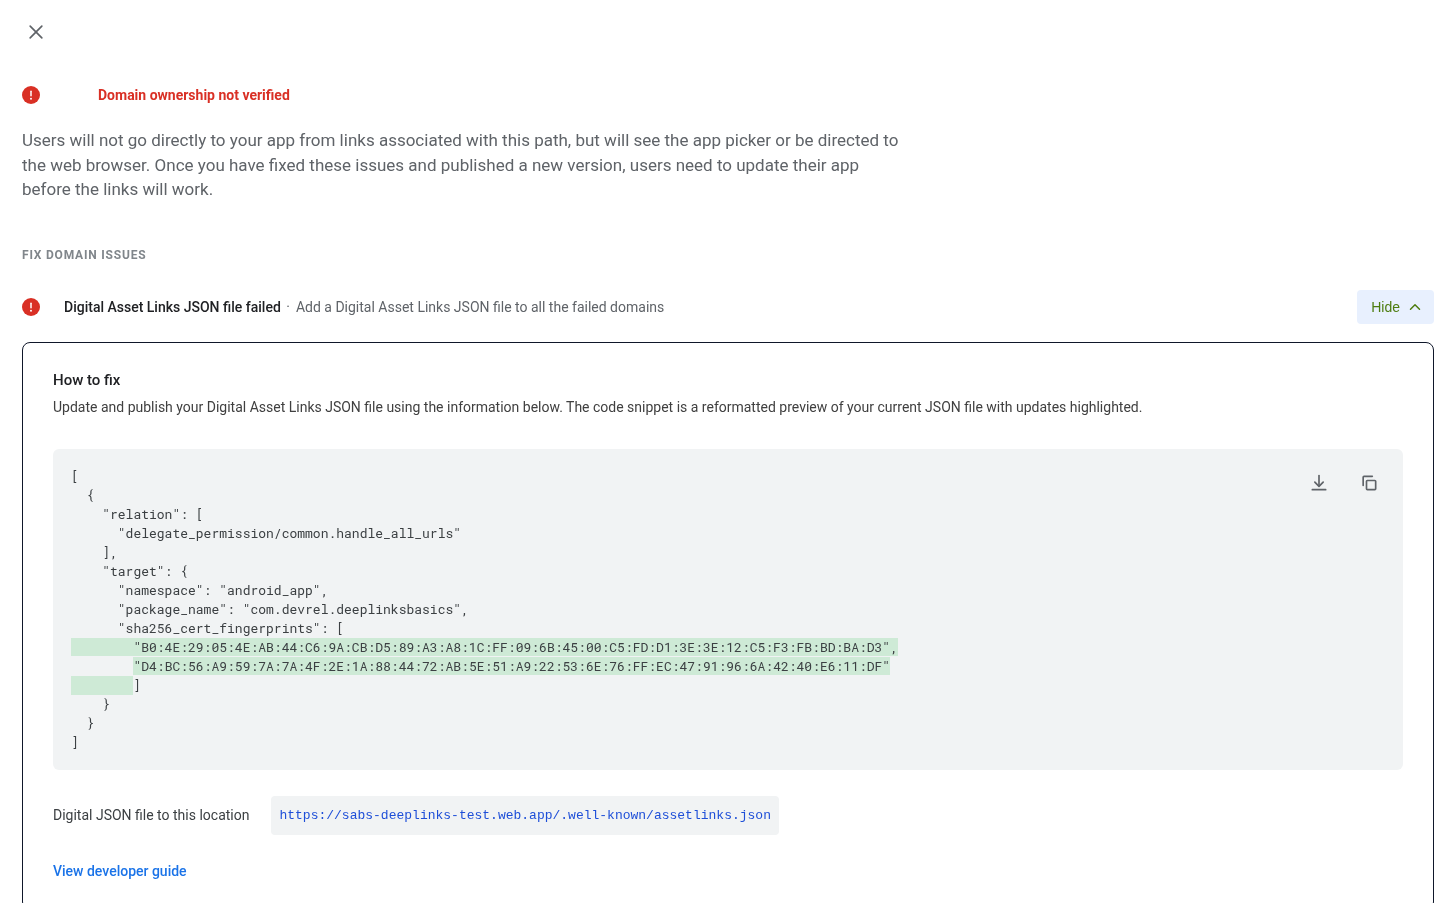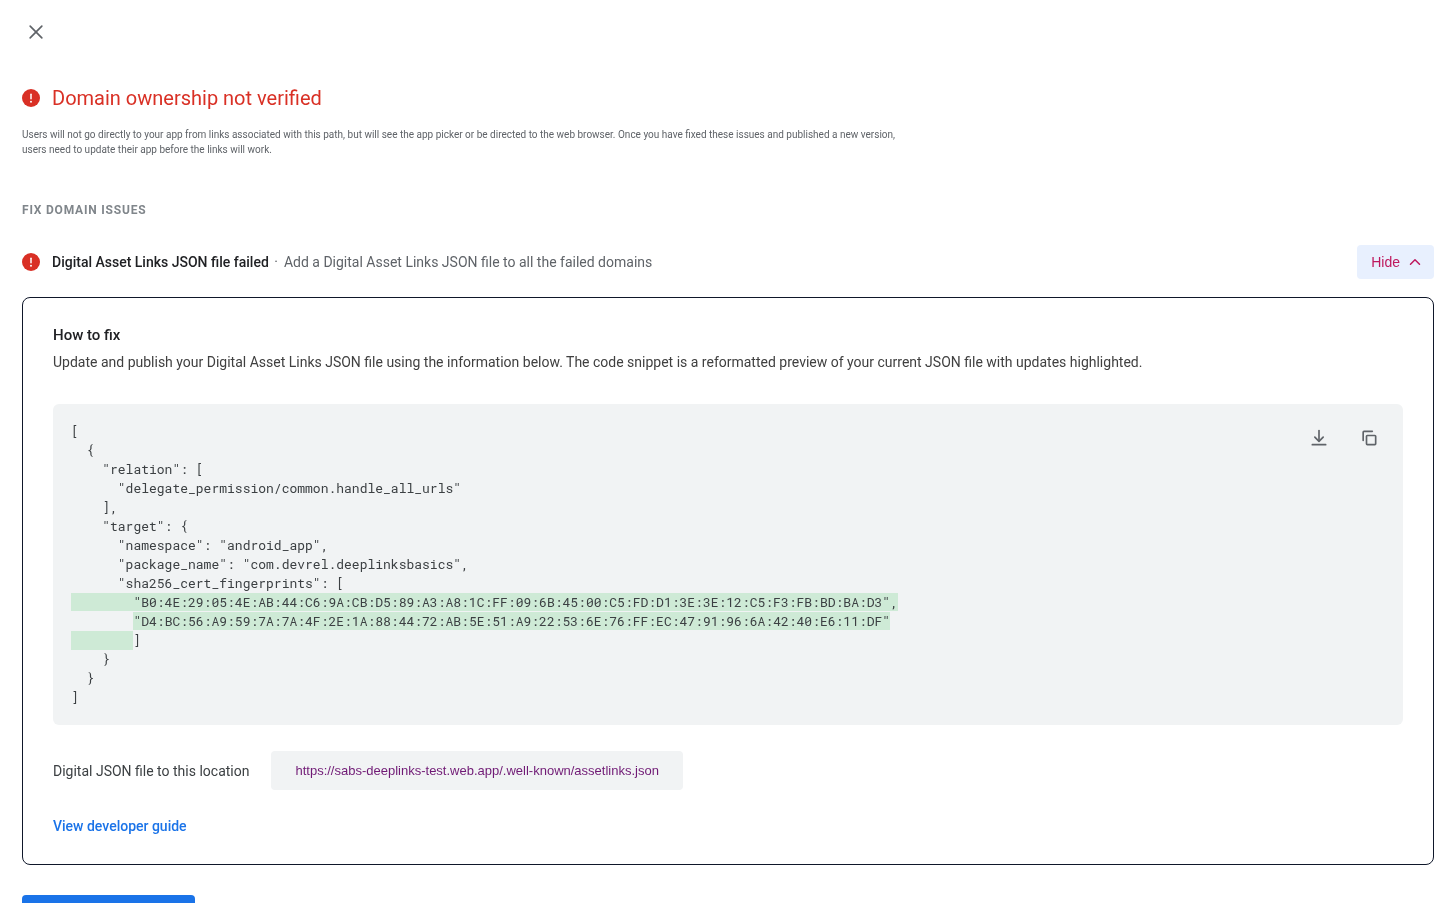--- a/index.html
+++ b/index.html
@@ -51,28 +51,29 @@
       align-items: center;
       justify-content: center;
       flex-shrink: 0;
     }
     .error-icon svg {
       width: 18px;
       height: 18px;
       display: block;
     }
     .alert-title {
-      font-size: 20px;
-      font-weight: 400;
+      font-size: 14px;
+      font-weight: 700;
       color: #d93025;
+      margin-left: 46px;
     }
     .alert-desc {
-      margin-top: 18px;
-      color: #5f6368;
-      font-size: 10px;
+      margin-top: 24px;
+      color: #5f6368;
+      font-size: 17px;
       line-height: 1.45;
       max-width: 880px;
     }
     .section-label {
       margin-top: 46px;
       font-size: 12px;
       font-weight: 700;
       letter-spacing: 0.8px;
       color: #80868b;
       text-transform: uppercase;
@@ -80,39 +81,39 @@
     .issue-row {
       display: flex;
       align-items: center;
       justify-content: space-between;
       margin-top: 28px;
       gap: 12px;
     }
     .issue-left {
       display: flex;
       align-items: center;
-      gap: 12px;
+      gap: 24px;
     }
     .issue-title {
       font-weight: 500;
       color: #202124;
     }
     .sep-dot {
       color: #5f6368;
       margin: 0 6px 0 2px;
     }
     .issue-sub {
       color: #5f6368;
     }
     .hide-btn {
       display: flex;
       align-items: center;
       gap: 6px;
       background: #e8f0fe;
-      color: #be185d;
+      color: #4d7c0f;
       font-weight: 500;
       font-size: 14px;
       border: none;
       border-radius: 4px;
       padding: 8px 10px 8px 14px;
       cursor: pointer;
     }
     .hide-btn svg {
       width: 18px;
       height: 18px;
@@ -183,24 +184,24 @@
       gap: 22px;
       margin-top: 26px;
     }
     .publish-label {
       color: #3c4043;
       font-size: 14px;
     }
     .publish-loc {
       background: #f1f3f4;
       border-radius: 4px;
-      padding: 12px 24px;
-      font-family: Liberation Sans, sans-serif;
+      padding: 12px 8px;
+      font-family: Liberation Mono, monospace;
       font-size: 13px;
-      color: #701a75;
+      color: #1d4ed8;
     }
     .link {
       display: inline-block;
       margin-top: 28px;
       color: #1a73e8;
       font-weight: 500;
       font-size: 14px;
       text-decoration: none;
     }
     .recheck-btn {

